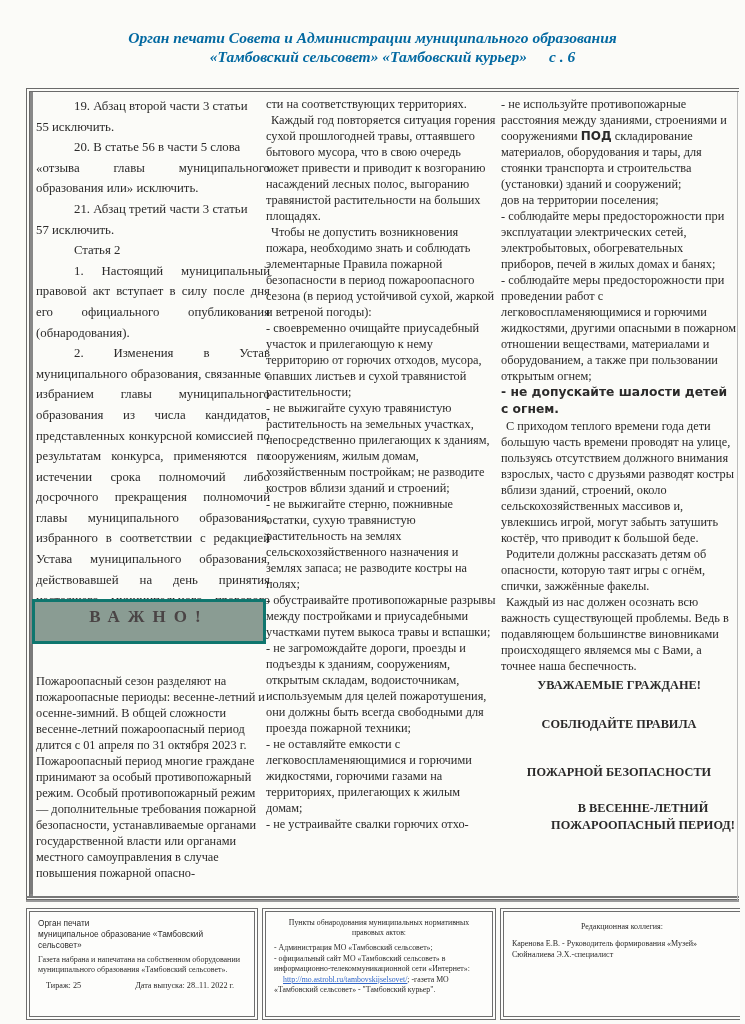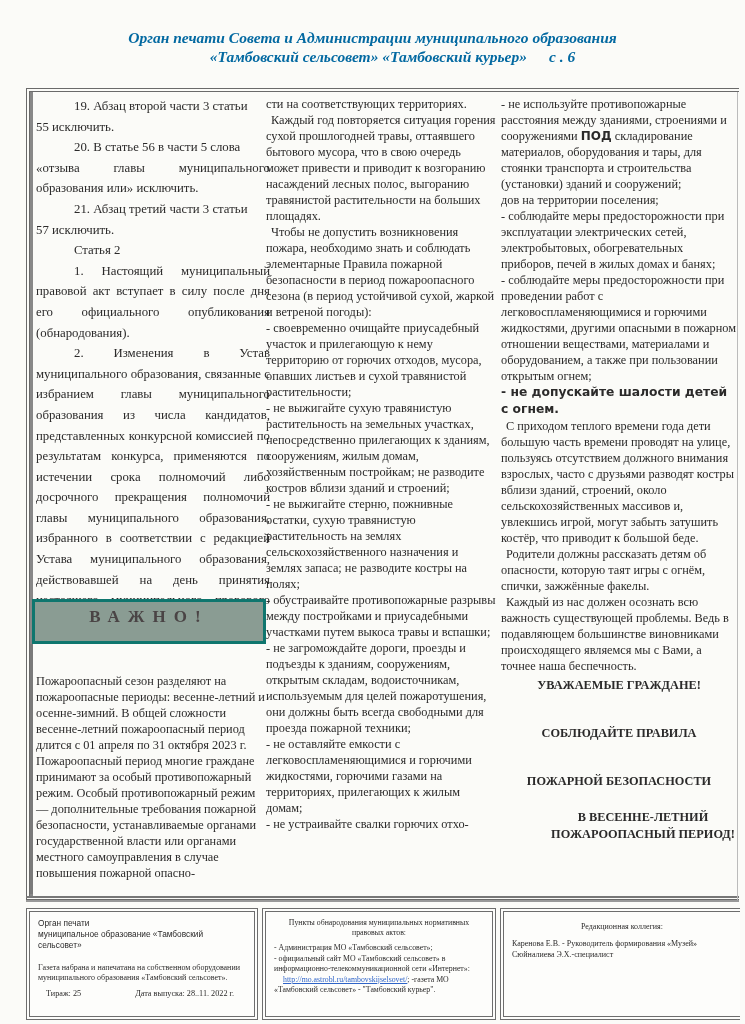--- a/index.html
+++ b/index.html
@@ -32,33 +32,33 @@
     background: #8a9c93; border: 3px solid #0f766e; text-align: center; }
   .important span { display: inline-block; margin-top: 5px; font-family: "Liberation Serif", serif; font-weight: bold;
     font-size: 17px; letter-spacing: 8px; color: #4a4445; }
   .left-bar { position: absolute; left: 30px; top: 644px; width: 3px; height: 250px; background: #7a7a7a; }
 
   .season { position: absolute; left: 36px; top: 673px; width: 232px; font-size: 12.3px; line-height: 16px; }
 
   .bold-warning { font-family: "DejaVu Sans", sans-serif; font-weight: bold; font-size: 12.3px; line-height: 17px; }
   .slogans { text-align: center; font-weight: bold; font-size: 12.3px; }
   .slogans .s1 { margin-top: 3px; }
-  .slogans .s2 { margin-top: 32px; }
+  .slogans .s2 { margin-top: 23px; }
   .slogans .s3 { margin-top: 32px; }
   .slogans .s4 { margin-top: 20px; padding-left: 48px; line-height: 17px; }
   .pod { font-family: "DejaVu Sans", sans-serif; font-weight: bold; font-size: 12px; }
 
   
   .foot { position: absolute; top: 908px; height: 112px; border: 4px double #6d6d6d; background: #fdfdfb; }
   .foot1 { left: 26px; width: 232px; }
   .foot2 { left: 262px; width: 234px; }
   .foot3 { left: 500px; width: 240px; border-right: none; }
   .foot .inner { padding: 6px 8px; font-size: 8px; line-height: 10px; }
   .f1-org { font-family: "Liberation Sans", sans-serif; font-size: 8.3px; line-height: 11px; }
-  .f1-print { margin-top: 12px; font-size: 8px; line-height: 10px; }
+  .f1-print { margin-top: 4px; font-size: 8px; line-height: 10px; }
   .f1-row { margin-top: 6px; display: flex; justify-content: space-between; padding-left: 8px; padding-right: 12px; font-size: 8.2px; }
   .f2-title { text-align: center; font-size: 7.8px; line-height: 10px; margin-bottom: 5px; }
   .f2-list { font-size: 7.8px; line-height: 10.5px; }
   .link { color: #2f64c8; text-decoration: underline; padding-left: 9px; }
   .f3-title { text-align: center; font-size: 8px; margin-top: 4px; margin-bottom: 6px; }
   .f3-list { font-size: 8px; line-height: 11px; }
 </style>
 </head>
 <body>
 

